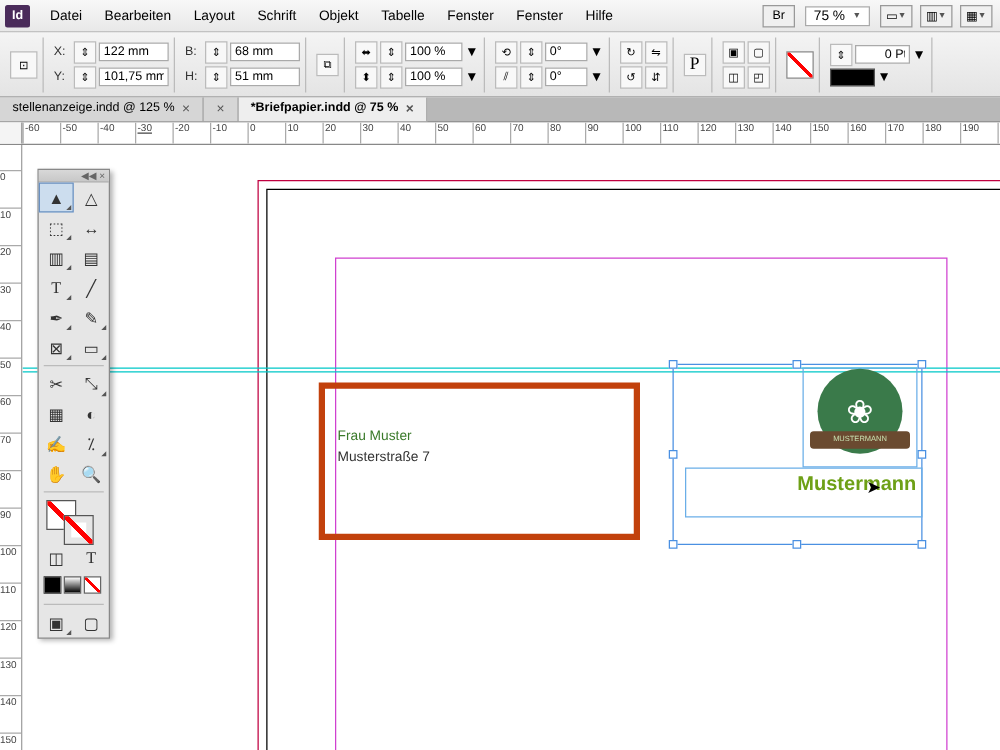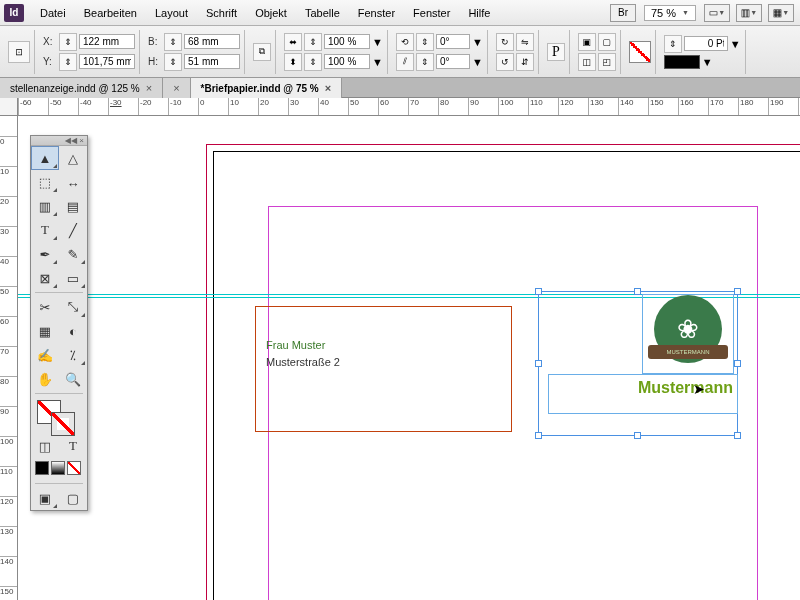--- a/index.html
+++ b/index.html
@@ -21,21 +21,21 @@
 .ctrl-label { width: 14px; font-size: 10px; color: #333; }
 .ctrl-input { border: 1px solid #aaa; background: #fff; padding: 1px 3px; font-size: 10px; width: 56px; }
 .ctrl-icon { width: 18px; height: 18px; border: 1px solid #bbb; background: #f8f8f8; font-size: 9px; display: flex; align-items: center; justify-content: center; }
 .ctrl-row-icons { display: flex; gap: 2px; }
 .stroke-none { width: 22px; height: 22px; border: 1px solid #888; background: #fff; position: relative; }
 .stroke-none::after { content: ""; position: absolute; inset: 0; background: linear-gradient(to top right, transparent 45%, red 45%, red 55%, transparent 55%); }
 .stroke-black { width: 36px; height: 14px; background: #000; border: 1px solid #555; }
 
 
 .doctabs { display: flex; background: #b8b8b8; height: 20px; border-bottom: 1px solid #888; font-size: 10px; }
-.doctab { padding: 16px 10px; border-right: 1px solid #999; background: #d6d6d6; display: flex; align-items: flex-end; gap: 6px; cursor: default; }
+.doctab { padding: 3px 10px; border-right: 1px solid #999; background: #d6d6d6; display: flex; align-items: flex-start; gap: 6px; cursor: default; }
 .doctab.active { background: #eee; font-weight: bold; }
 .doctab .close { font-size: 11px; color: #555; }
 
 
 .ruler-h { height: 18px; background: #fff; border-bottom: 1px solid #888; display: flex; align-items: flex-end; position: relative; font-size: 8px; color: #444; overflow: hidden; }
 .ruler-h .origin { width: 18px; height: 18px; border-right: 1px solid #888; background: #f4f4f4; flex-shrink: 0; }
 .ruler-h .marks { position: relative; flex: 1; height: 100%; }
 .ruler-h .mark { position: absolute; bottom: 0; height: 100%; border-left: 1px solid #aaa; padding-left: 1px; }
 
 .workspace { display: flex; height: calc(600px - 26px - 52px - 20px - 18px); }
@@ -44,21 +44,21 @@
 
 .canvas { flex: 1; background: #fff; position: relative; overflow: hidden; }
 
 
 .page-shadow { position: absolute; left: 195px; top: 35px; width: 600px; height: 560px; background: #fff; border: 1px solid #000; }
 .bleed { position: absolute; left: 188px; top: 28px; width: 614px; height: 574px; border: 1px solid #c00040; pointer-events: none; }
 .margin { position: absolute; left: 250px; top: 90px; width: 490px; height: 505px; border: 1px solid #d040d0; pointer-events: none; }
 .guide-h { position: absolute; left: 0; right: 0; height: 0; border-top: 1px solid #00c8c8; }
 
 
-.addr-frame { position: absolute; left: 237px; top: 190px; width: 257px; height: 126px; border: 1px solid #c2410c; font-size: 11px; color: #333; padding: 30px 10px 10px 10px; line-height: 1.5; }
+.addr-frame { position: absolute; left: 237px; top: 190px; width: 257px; height: 126px; border: 5px solid #c2410c; font-size: 11px; color: #333; padding: 30px 10px 10px 10px; line-height: 1.5; }
 .addr-frame .name { color: #3a7a2a; }
 .addr-frame .wavy { text-decoration: underline wavy #c05050; }
 
 
 .sel-frame { position: absolute; border: 1px solid #4a90e2; }
 .handle { position: absolute; width: 7px; height: 7px; background: #fff; border: 1px solid #4a90e2; }
 .handle.tl { left: -4px; top: -4px; } .handle.tm { left: 50%; top: -4px; margin-left: -4px; } .handle.tr { right: -4px; top: -4px; }
 .handle.ml { left: -4px; top: 50%; margin-top: -4px; } .handle.mr { right: -4px; top: 50%; margin-top: -4px; }
 .handle.bl { left: -4px; bottom: -4px; } .handle.bm { left: 50%; bottom: -4px; margin-left: -4px; } .handle.br { right: -4px; bottom: -4px; }
 
@@ -282,21 +282,21 @@
     </div>
   <div class="canvas">
     <div class="bleed"></div>
     <div class="page-shadow"></div>
     <div class="margin"></div>
     <div class="guide-h" style="top:178px;"></div>
     <div class="guide-h" style="top:181px;"></div>
 
     <div class="addr-frame">
       <div class="name">Frau Muster</div>
-      <div>Musterstraße 2</div>
+      <div>Musterstraße 7</div>
     </div>
 
     <div class="sel-frame" style="left:520px; top:175px; width:200px; height:145px;">
       <div class="handle tl"></div>
       <div class="handle tm"></div>
       <div class="handle tr"></div>
       <div class="handle ml"></div>
       <div class="handle mr"></div>
       <div class="handle bl"></div>
       <div class="handle bm"></div>

